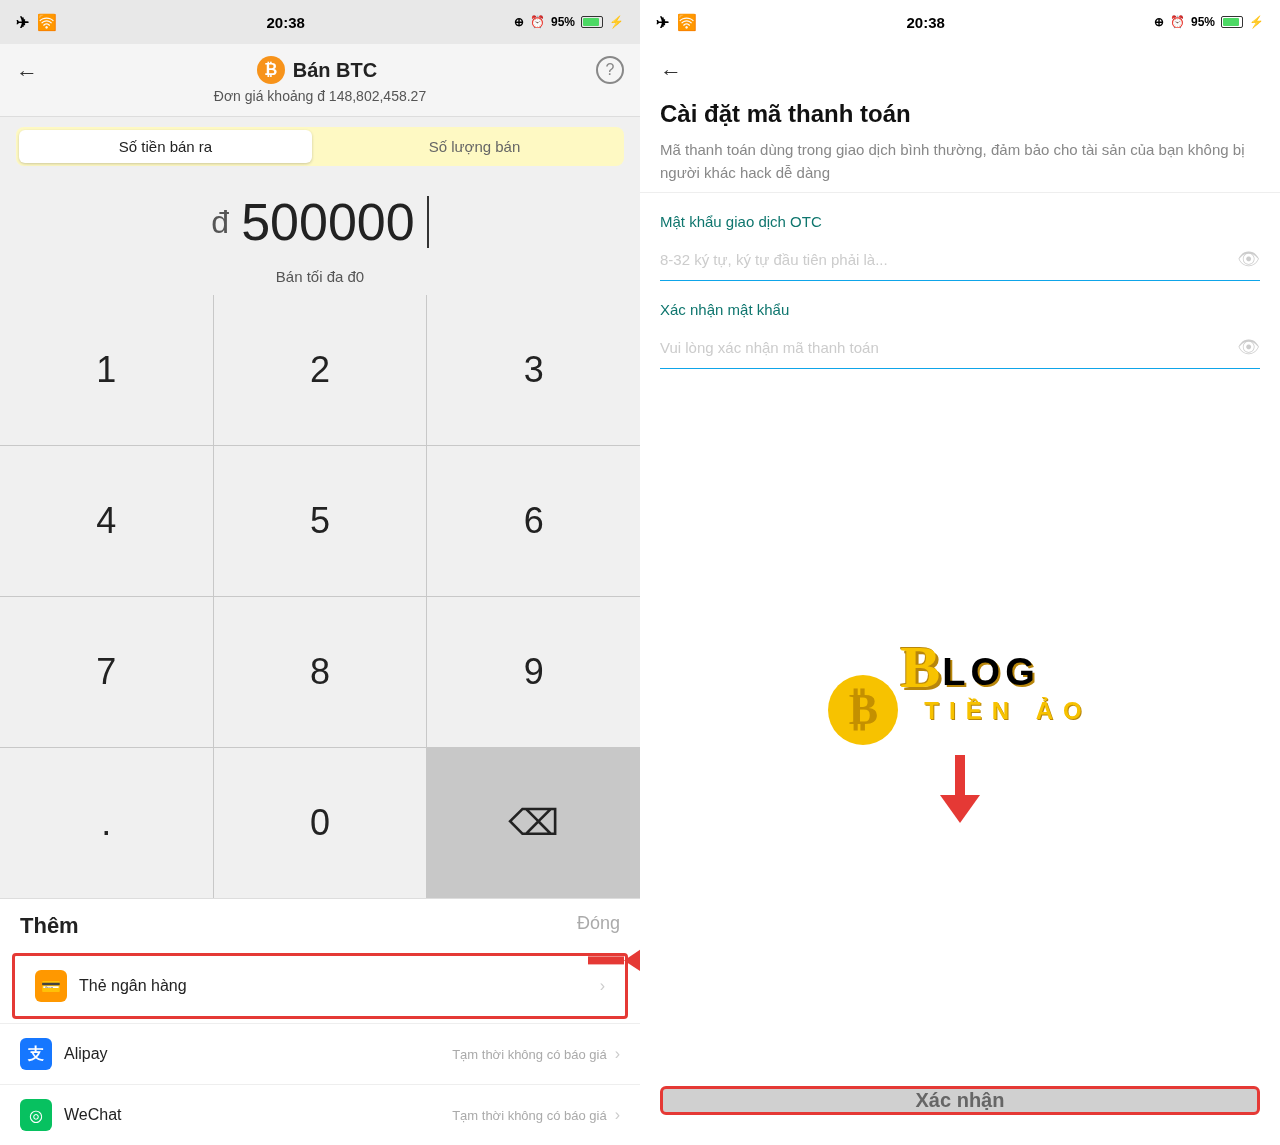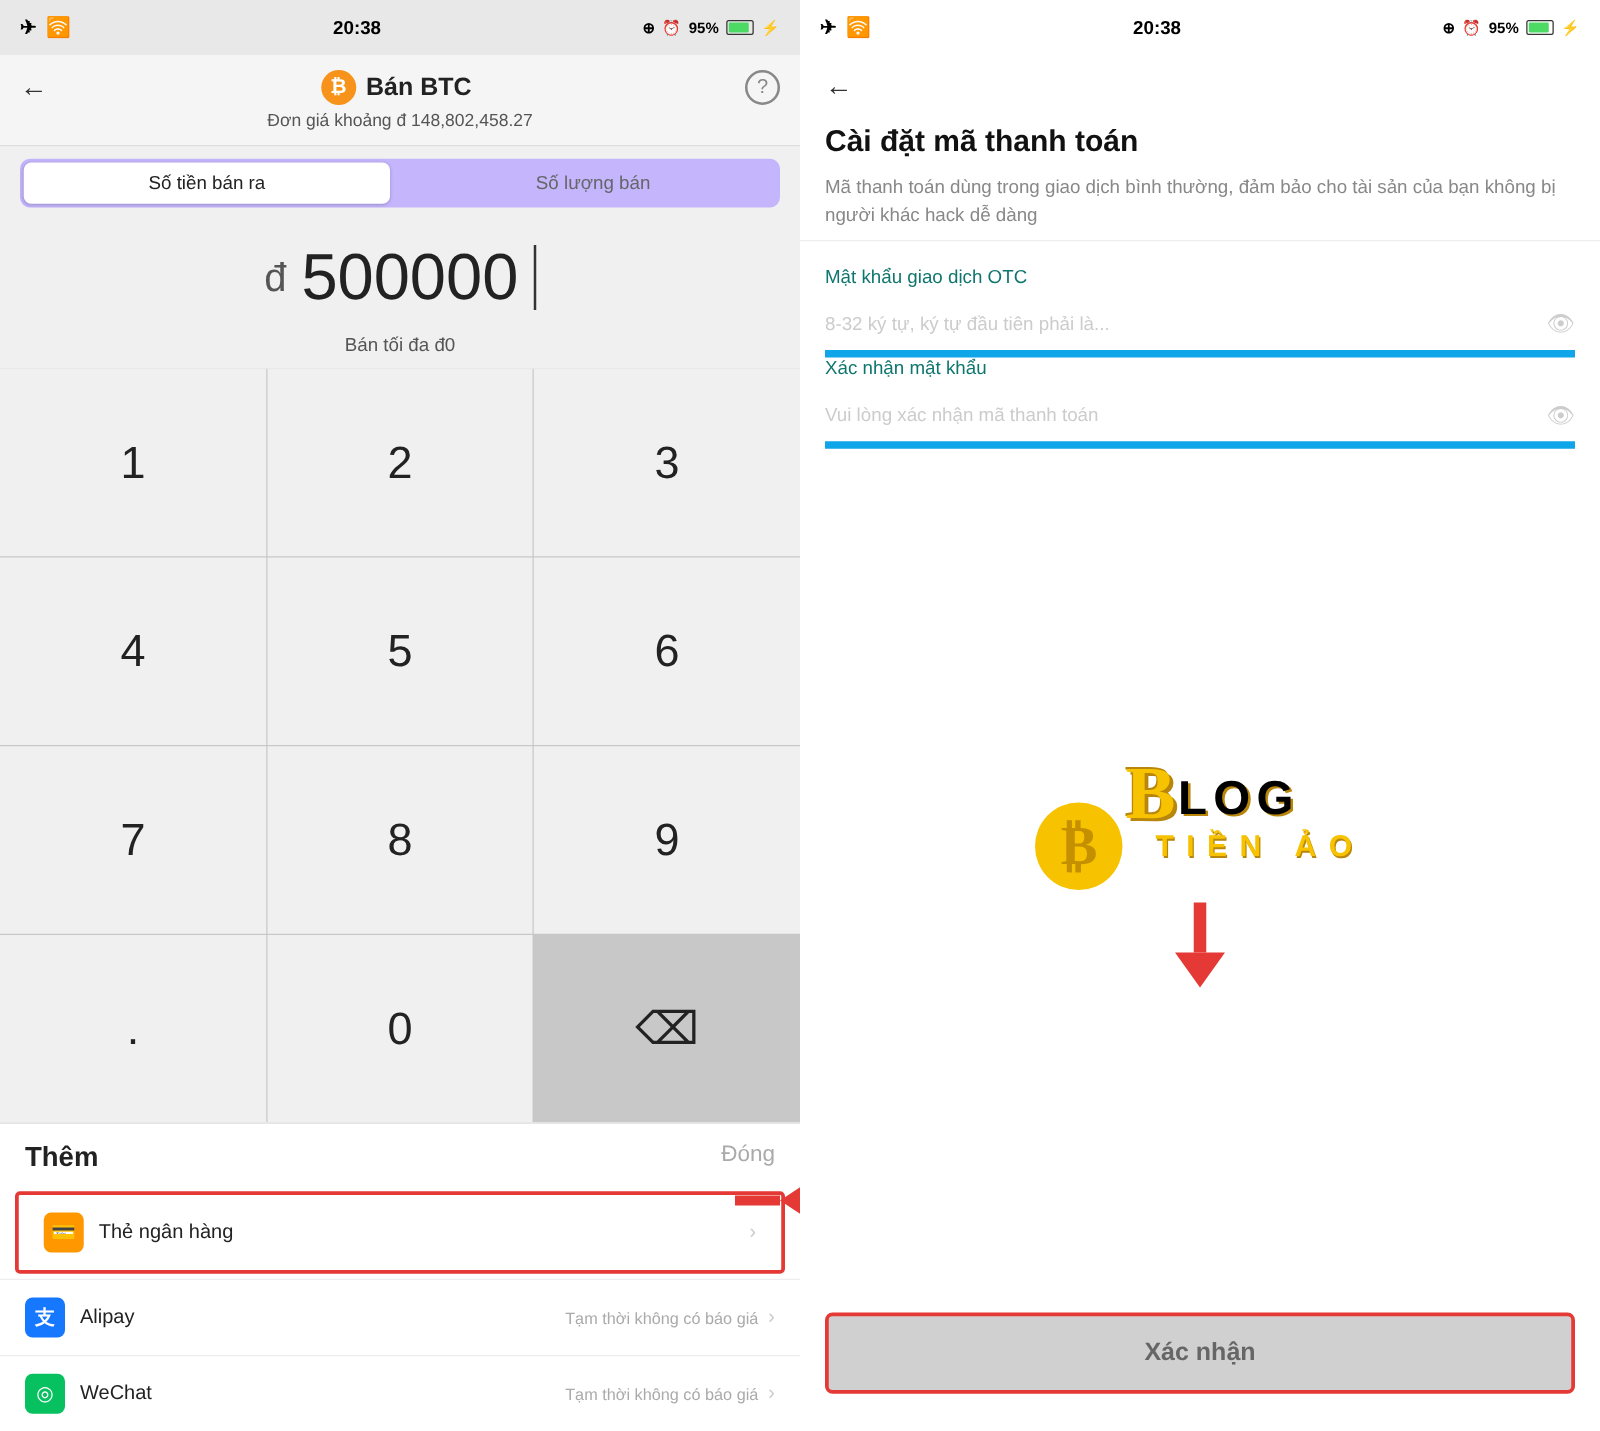--- a/index.html
+++ b/index.html
@@ -129,21 +129,21 @@
 
     .price-text {
       font-size: 14px;
       color: #555;
       margin-top: 4px;
     }
 
     
     .tab-row {
       display: flex;
-      background: #c4b5fd;
+      background: #fef9c3;
       margin: 10px 16px;
       border-radius: 8px;
       padding: 3px;
       gap: 16px;
     }
 
     .tab-btn {
       flex: 1;
       padding: 8px 0;
       text-align: center;
@@ -321,22 +321,23 @@
 
     .form-label {
       font-size: 15px;
       color: #0f766e;
       margin-bottom: 8px;
     }
 
     .form-input-row {
       display: flex;
       align-items: center;
-      border-bottom: 6px solid #0ea5e9;
+      border-bottom: 1px solid #0ea5e9;
       padding: 10px 0;
+      margin-bottom: 20px;
       justify-content: center;
     }
 
     .form-input-placeholder {
       flex: 1;
       font-size: 15px;
       color: #ccc;
     }
 
     .input-icon {
@@ -355,21 +356,21 @@
       gap: 20px;
     }
 
     
     .confirm-btn-area {
       padding: 16px 20px 30px;
     }
 
     .confirm-btn {
       width: 100%;
-      padding: 18px;
+      padding: 0;
       background: #d0d0d0;
       border: 3px solid #e53935;
       border-radius: 6px;
       font-size: 20px;
       font-weight: 600;
       color: #666;
       text-align: center;
       cursor: pointer;
     }
 

